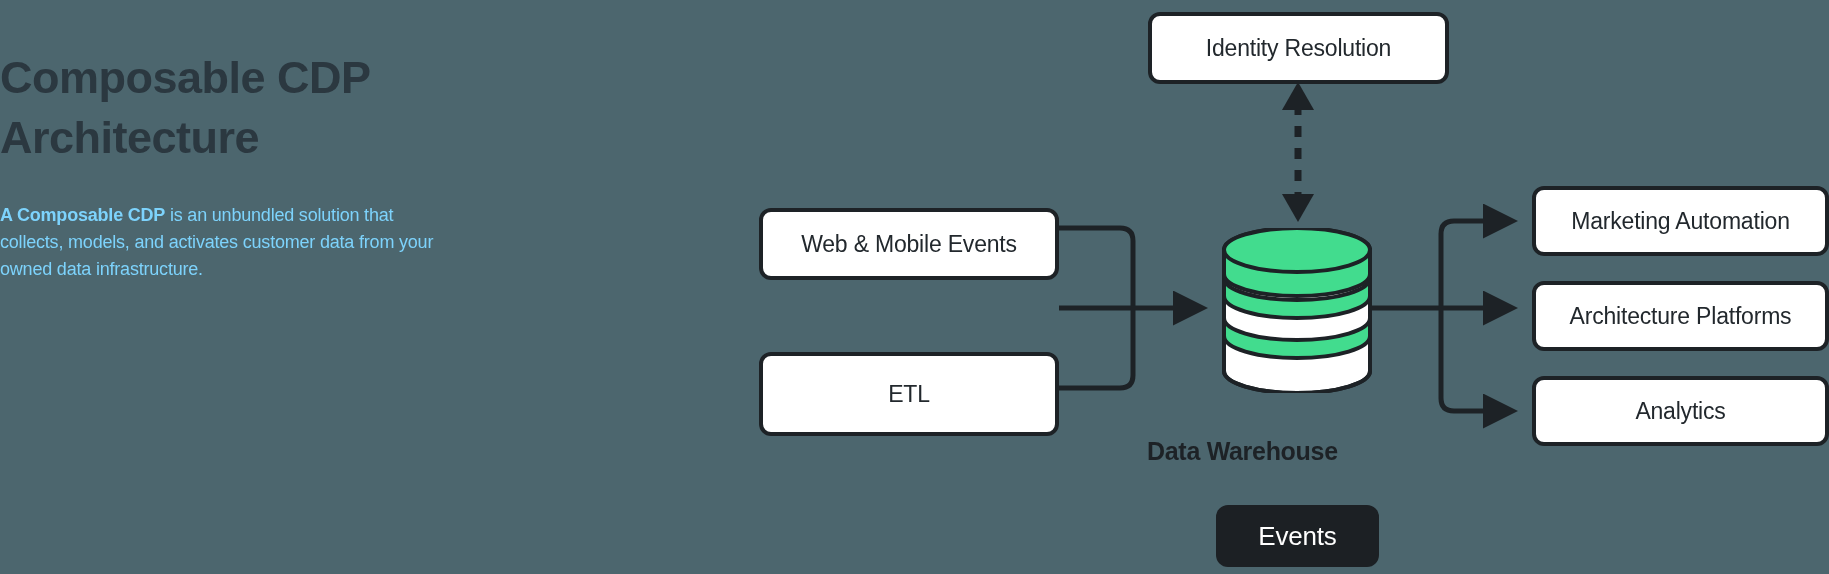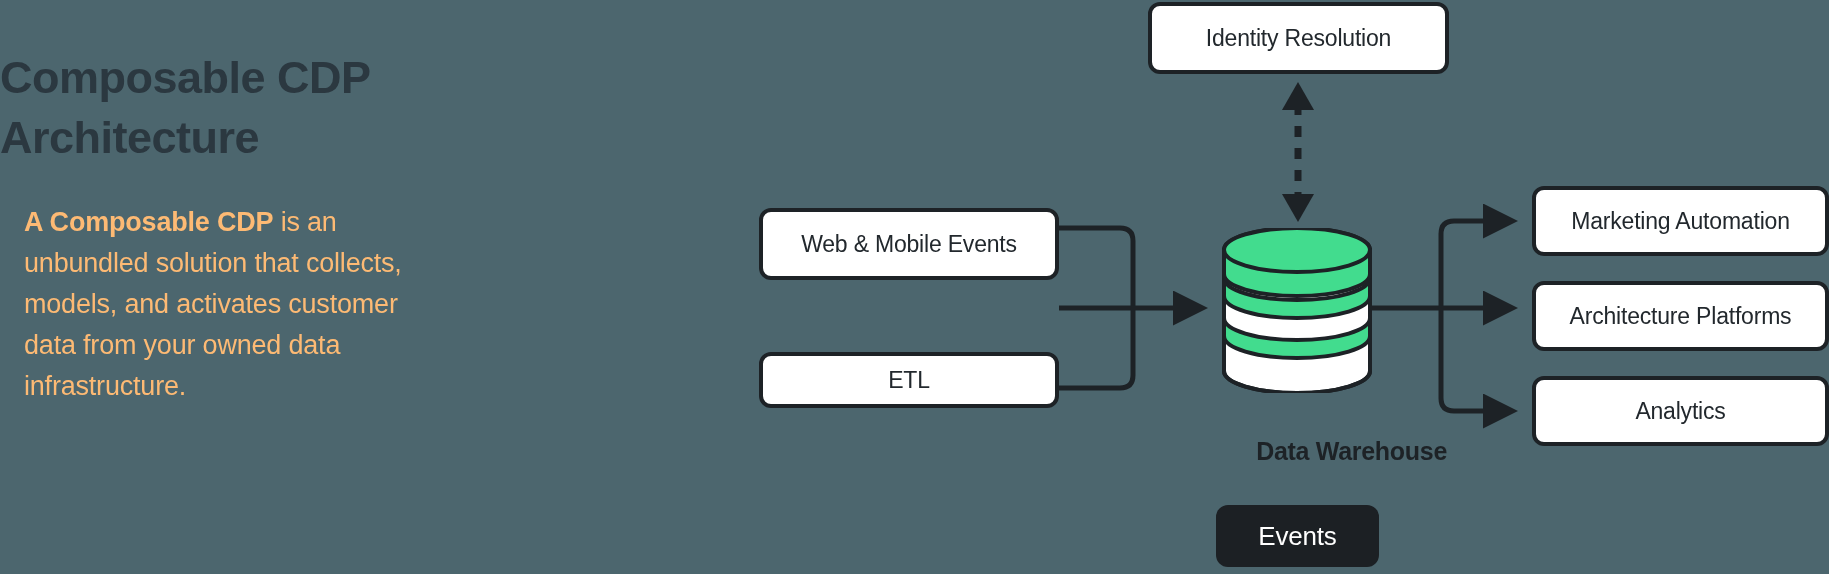--- a/index.html
+++ b/index.html
@@ -33,26 +33,25 @@
   #headline {
     color: #2b3840;
     font-size: 45px;
     font-weight: bold;
     line-height: 1.33;
     letter-spacing: -0.5px;
     margin: 0 0 34px 0;
     white-space: pre-line;
   }
   #paragraph {
-    color: #fdba74;
-    font-size: 27px;
+    color: #7dd3fc;
+    font-size: 18px;
     line-height: 1.52;
     letter-spacing: -0.2px;
     margin: 0;
-    padding-left: 24px;
   }
   #paragraph .lead {
     font-weight: bold;
   }
 
   
   #diagram {
     position: absolute;
     left: 0;
     top: 0;
@@ -79,46 +78,46 @@
     letter-spacing: -0.2px;
     display: flex;
     align-items: center;
     justify-content: center;
     text-align: center;
   }
 
   
   #node-web    { left: 759px;  top: 208px; width: 300px; height: 72px; }
   #node-server { left: 759px;  top: 272px; width: 300px; height: 72px; }
-  #node-etl    { left: 759px;  top: 352px; width: 300px; height: 56px; }
+  #node-etl    { left: 759px;  top: 352px; width: 300px; height: 84px; }
 
   
   #node-marketing { left: 1532px; top: 186px; width: 297px; height: 70px; }
   #node-ads       { left: 1532px; top: 281px; width: 297px; height: 70px; }
   #node-analytics { left: 1532px; top: 376px; width: 297px; height: 70px; }
 
   
-  #node-identity { left: 1148px; top: 2px; width: 301px; height: 72px; }
+  #node-identity { left: 1148px; top: 12px; width: 301px; height: 72px; }
 
   
   #warehouse {
     position: absolute;
     left: 1222px;
     top: 228px;
     width: 150px;
     height: 165px;
   }
   #warehouse svg { display: block; }
 
   #warehouse-label {
     position: absolute;
     left: 1147px;
     top: 437px;
     width: 300px;
-    text-align: right;
+    text-align: left;
     color: #1d2226;
     font-size: 25px;
     font-weight: bold;
     letter-spacing: -0.3px;
   }
 
   #storage-pill {
     position: absolute;
     left: 1216px;
     top: 505px;

